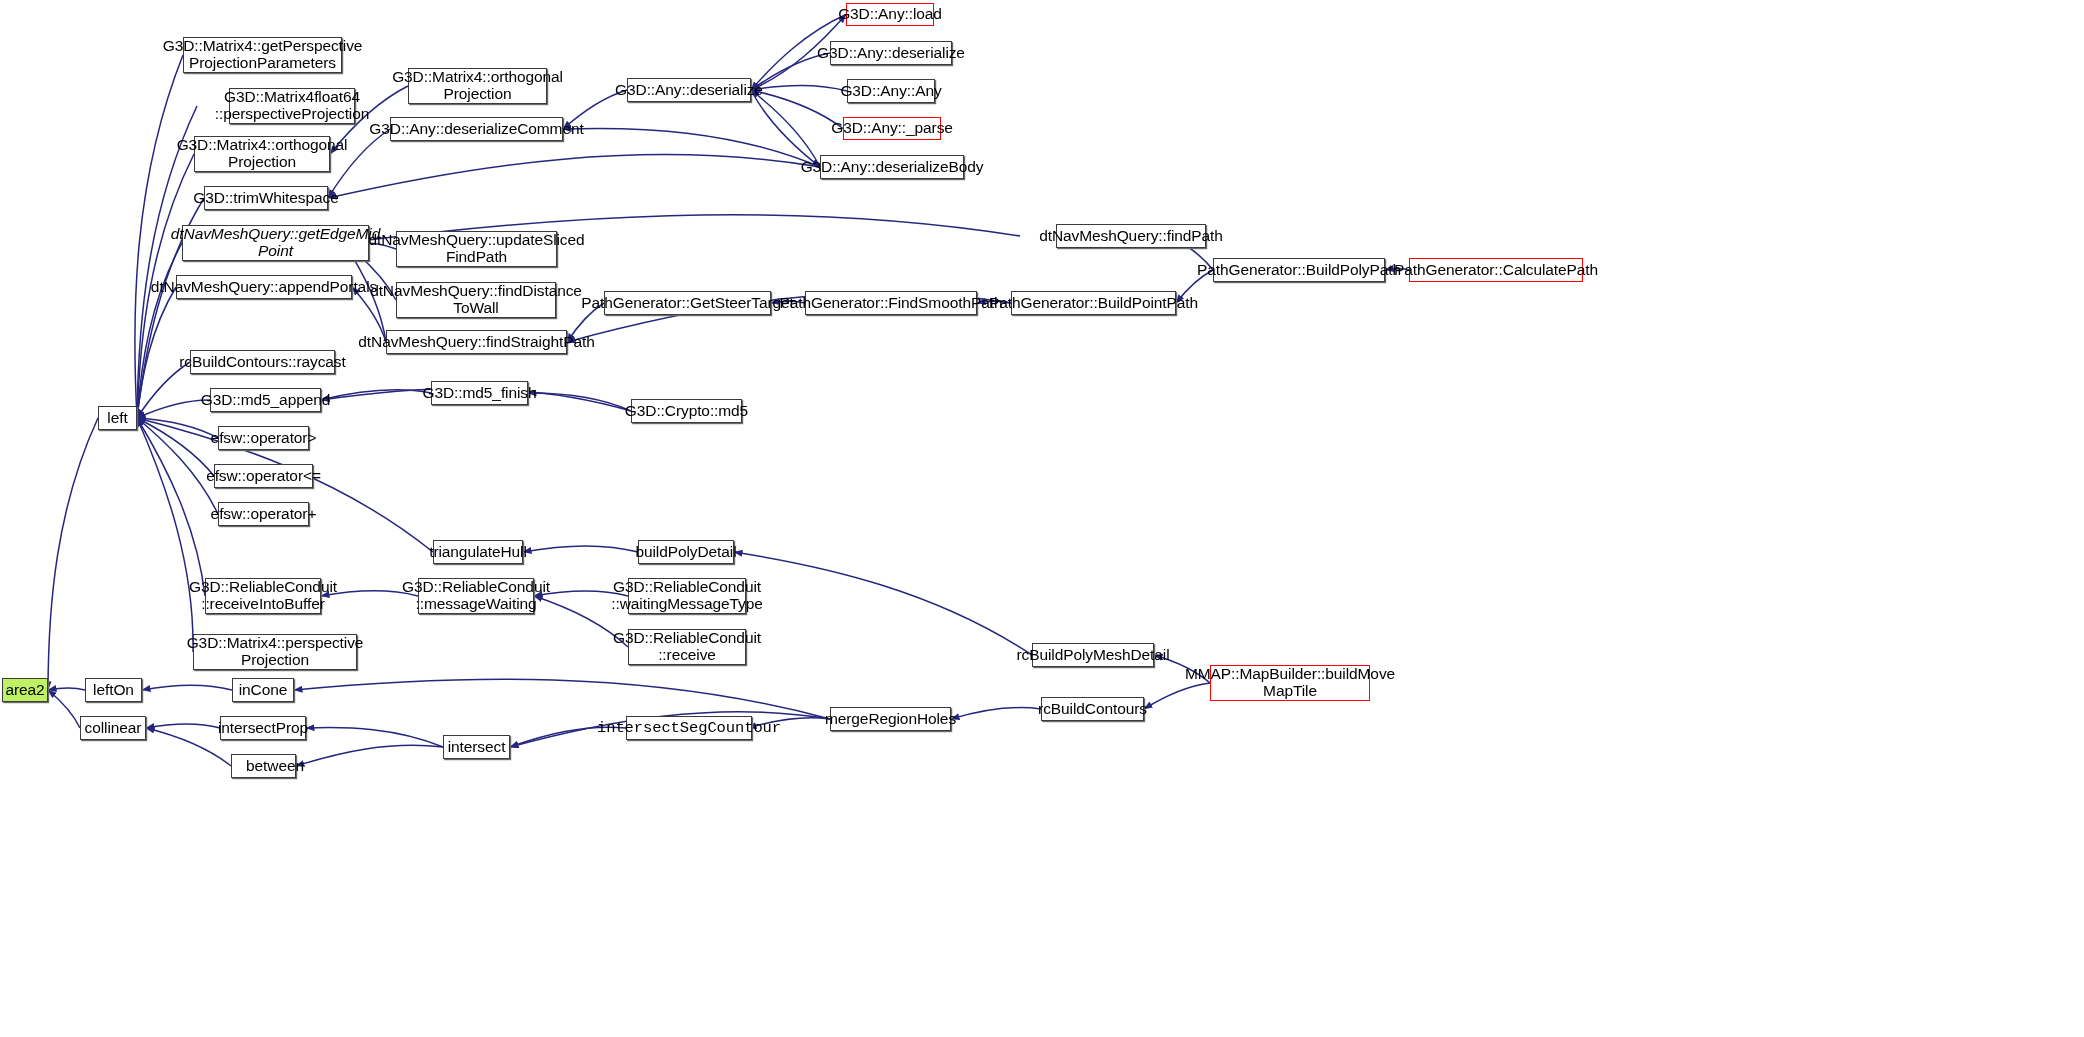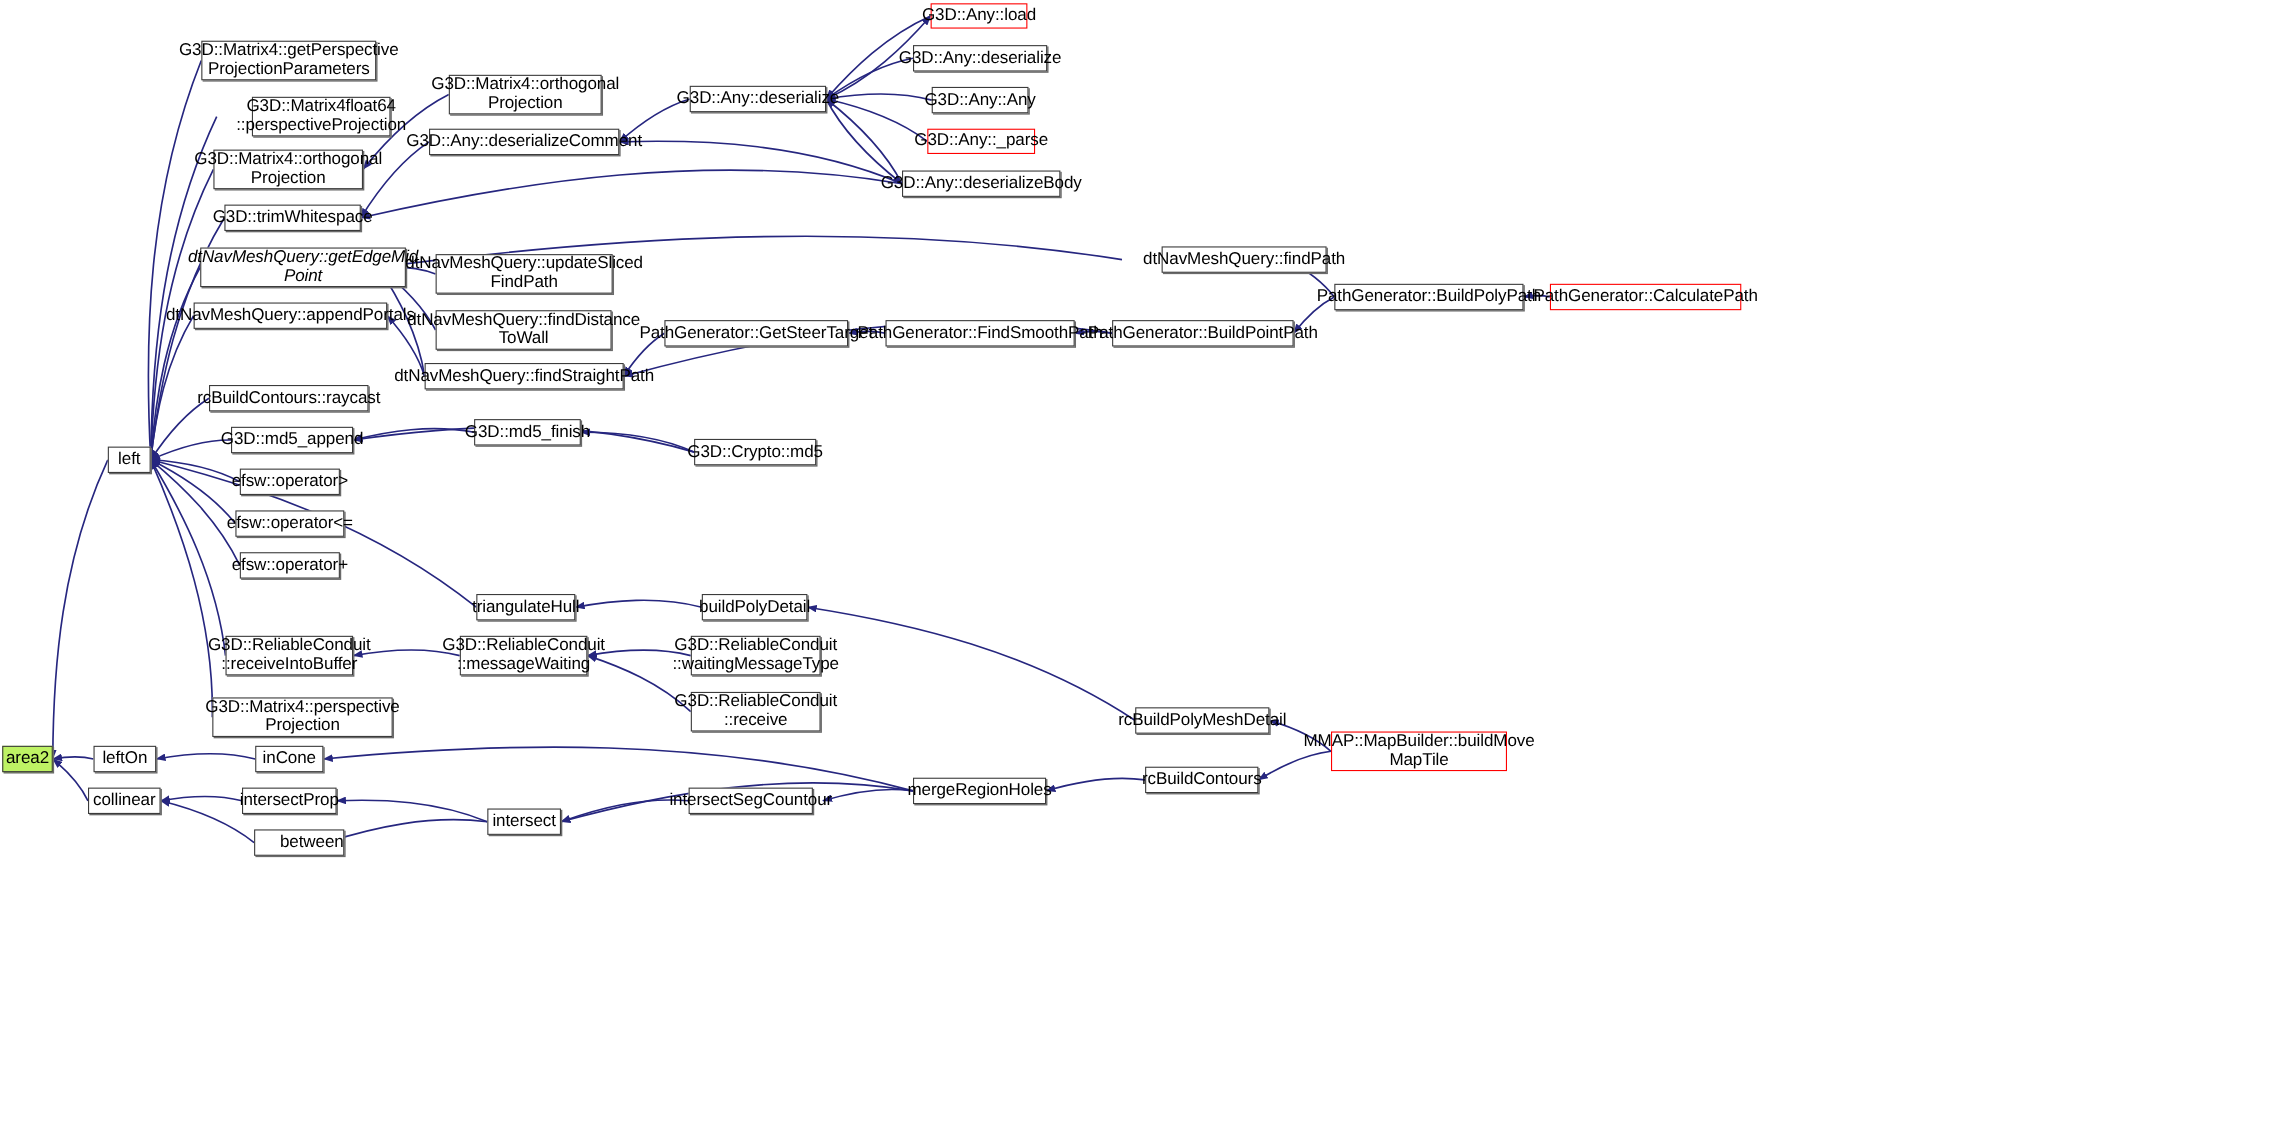--- a/index.html
+++ b/index.html
@@ -123,23 +123,23 @@
         <path d="M 820 167 C 802.78 133.84, 775.8580000000001 109.374, 751 90" fill="none" stroke="#26267f" stroke-width="1.5" marker-end="url(#arrowhead)"></path>
       </g>
   </svg>
   <div id="node-layer">
       <div class="node current" style="left: 2px; top: 678px; width: 46px; height: 24px;">area2</div>
       <div class="node" style="left: 85px; top: 678px; width: 57px; height: 24px;">leftOn</div>
       <div class="node" style="left: 80px; top: 716px; width: 66px; height: 24px;">collinear</div>
       <div class="node" style="left: 98px; top: 406px; width: 39px; height: 24px;">left</div>
       <div class="node" style="left: 232px; top: 678px; width: 62px; height: 24px;">inCone</div>
       <div class="node" style="left: 220px; top: 716px; width: 86px; height: 24px;">intersectProp</div>
-      <div class="node" style="left: 231px; top: 754px; width: 82px; height: 24px; padding-left: 26px;">between</div>
+      <div class="node" style="left: 231px; top: 754px; width: 65px; height: 24px; padding-left: 26px;">between</div>
       <div class="node" style="left: 443px; top: 735px; width: 67px; height: 24px;">intersect</div>
-      <div class="node" style="left: 626px; top: 716px; width: 113px; height: 24px;">intersectSegCountour</div>
+      <div class="node" style="left: 626px; top: 716px; width: 126px; height: 24px; font-family: Liberation Mono, monospace;">intersectSegCountour</div>
       <div class="node" style="left: 830px; top: 707px; width: 121px; height: 24px;">mergeRegionHoles</div>
       <div class="node" style="left: 1041px; top: 697px; width: 103px; height: 24px;">rcBuildContours</div>
       <div class="node" style="left: 1032px; top: 643px; width: 122px; height: 24px;">rcBuildPolyMeshDetail</div>
       <div class="node red" style="left: 1210px; top: 665px; width: 160px; height: 36px;">MMAP::MapBuilder::buildMove
 MapTile</div>
       <div class="node" style="left: 205px; top: 578px; width: 116px; height: 36px;">G3D::ReliableConduit
 ::receiveIntoBuffer</div>
       <div class="node" style="left: 418px; top: 578px; width: 116px; height: 36px;">G3D::ReliableConduit
 ::messageWaiting</div>
       <div class="node" style="left: 628px; top: 578px; width: 118px; height: 36px;">G3D::ReliableConduit

